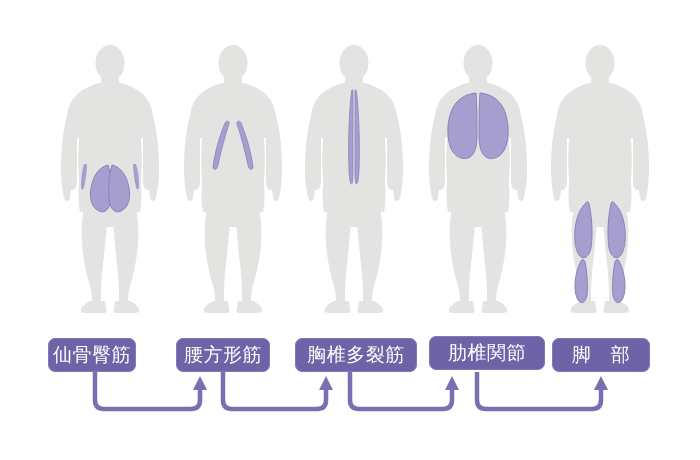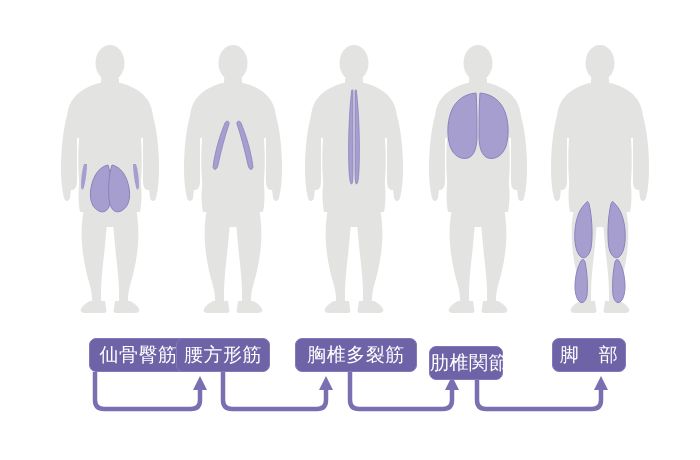--- a/index.html
+++ b/index.html
@@ -277,20 +277,20 @@
     </g>
     <g fill="#7a6fb0">
       <polygon points="200,376 193,390 207,390"></polygon>
       <polygon points="326,376 319,390 333,390"></polygon>
       <polygon points="452,376 445,390 459,390"></polygon>
       <polygon points="601,376 594,390 608,390"></polygon>
     </g>
   </svg>
 
   <div id="labels-layer">
-    <div class="label-box" style="left:48px; top:338px; width:99px;margin-left:41px;">仙骨臀筋</div>
+    <div class="label-box" style="left:48px; top:338px; width:88px;">仙骨臀筋</div>
     <div class="label-box" style="left:176px; top:338px; width:94px;">腰方形筋</div>
     <div class="label-box" style="left:295px; top:338px; width:122px;">胸椎多裂筋</div>
-    <div class="label-box" style="left:429px; top:346px; width:74px;">肋椎関節</div>
-    <div class="label-box" style="left:552px; top:338px; width:74px;">脚　部</div>
+    <div class="label-box" style="left:429px; top:336px; width:116px;">肋椎関節</div>
+    <div class="label-box" style="left:552px; top:338px; width:98px;">脚　部</div>
   </div>
 
 </div>
 
 </body></html>

